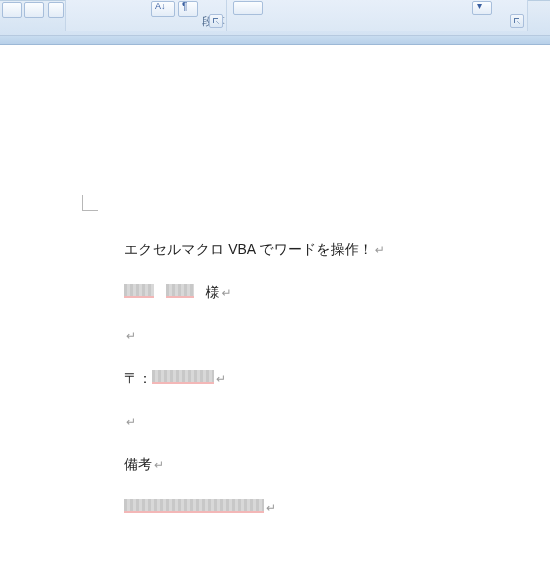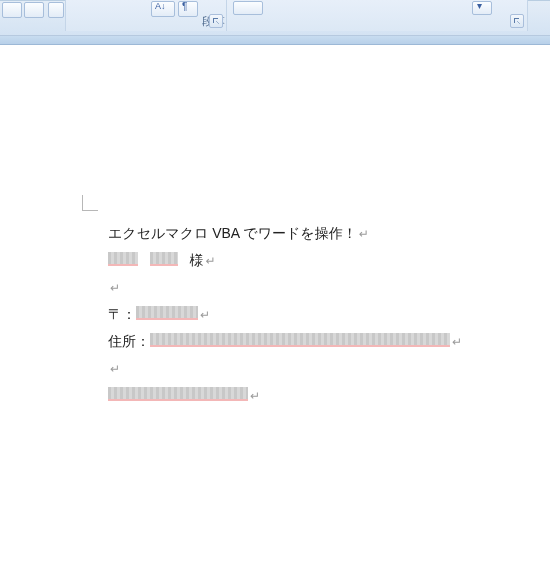--- a/index.html
+++ b/index.html
@@ -103,21 +103,21 @@
   .doc-body {
     position: absolute;
     left: 108px;
     top: 175px;
     right: 20px;
     font-size: 14px;
     line-height: 26px;
     color: #222;
   }
   .doc-body p {
-    margin: 0;
+    margin: 16px;
     white-space: nowrap;
   }
   .para-mark {
     color: #9a9a9a;
     font-size: 12px;
     padding-left: 2px;
   }
 
   
   .redact {
@@ -194,28 +194,28 @@
 
     <p>
       <span class="para-mark">↵</span>
     </p>
 
 
     <p>
       <span>〒：</span><span class="redact" style="width:62px;"></span><span class="para-mark">↵</span>
     </p>
 
-    <p>
-      <span>住所：</span><span class="redact" style="width:300px;"></span><span class="para-mark">↵</span>
-    </p>
 
 
     <p>
       <span class="para-mark">↵</span>
     </p>
 
+    <p>
+      <span>備考</span><span class="para-mark">↵</span>
+    </p>
 
     <p>
       <span class="redact" style="width:140px;"></span><span class="para-mark">↵</span>
     </p>
 
   </div>
 </div>
 
 </body></html>

